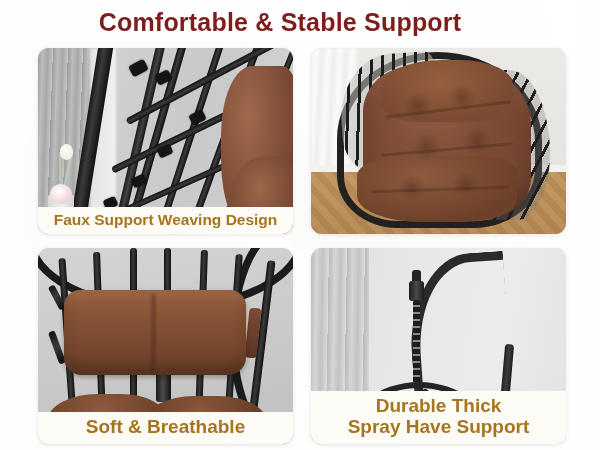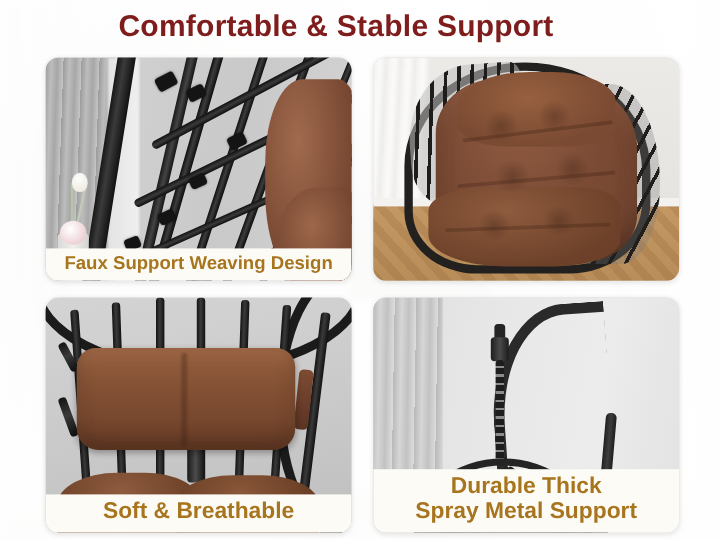--- a/index.html
+++ b/index.html
@@ -486,18 +486,18 @@
           <div class="spoke" style="left:70px;top:2px;width:5px;height:124px;transform:rotate(-39deg);"></div>
           <div class="spoke" style="left:70px;top:2px;width:5px;height:126px;transform:rotate(52deg);"></div>
           <div class="spoke" style="left:70px;top:2px;width:5px;height:126px;transform:rotate(-52deg);"></div>
           <div class="spoke" style="left:4px;top:52px;width:140px;height:5px;border-radius:50%;transform:none;"></div>
         </div>
 
         <div class="p4-base"></div>
       </div>
       <div class="caption two">
         <span class="cap-line">Durable Thick</span>
-        <span class="cap-line">Spray Metal Support</span>
+        <span class="cap-line">Spray Have Support</span>
       </div>
     </div>
 
   </div>
 </div>
 
 </body></html>

